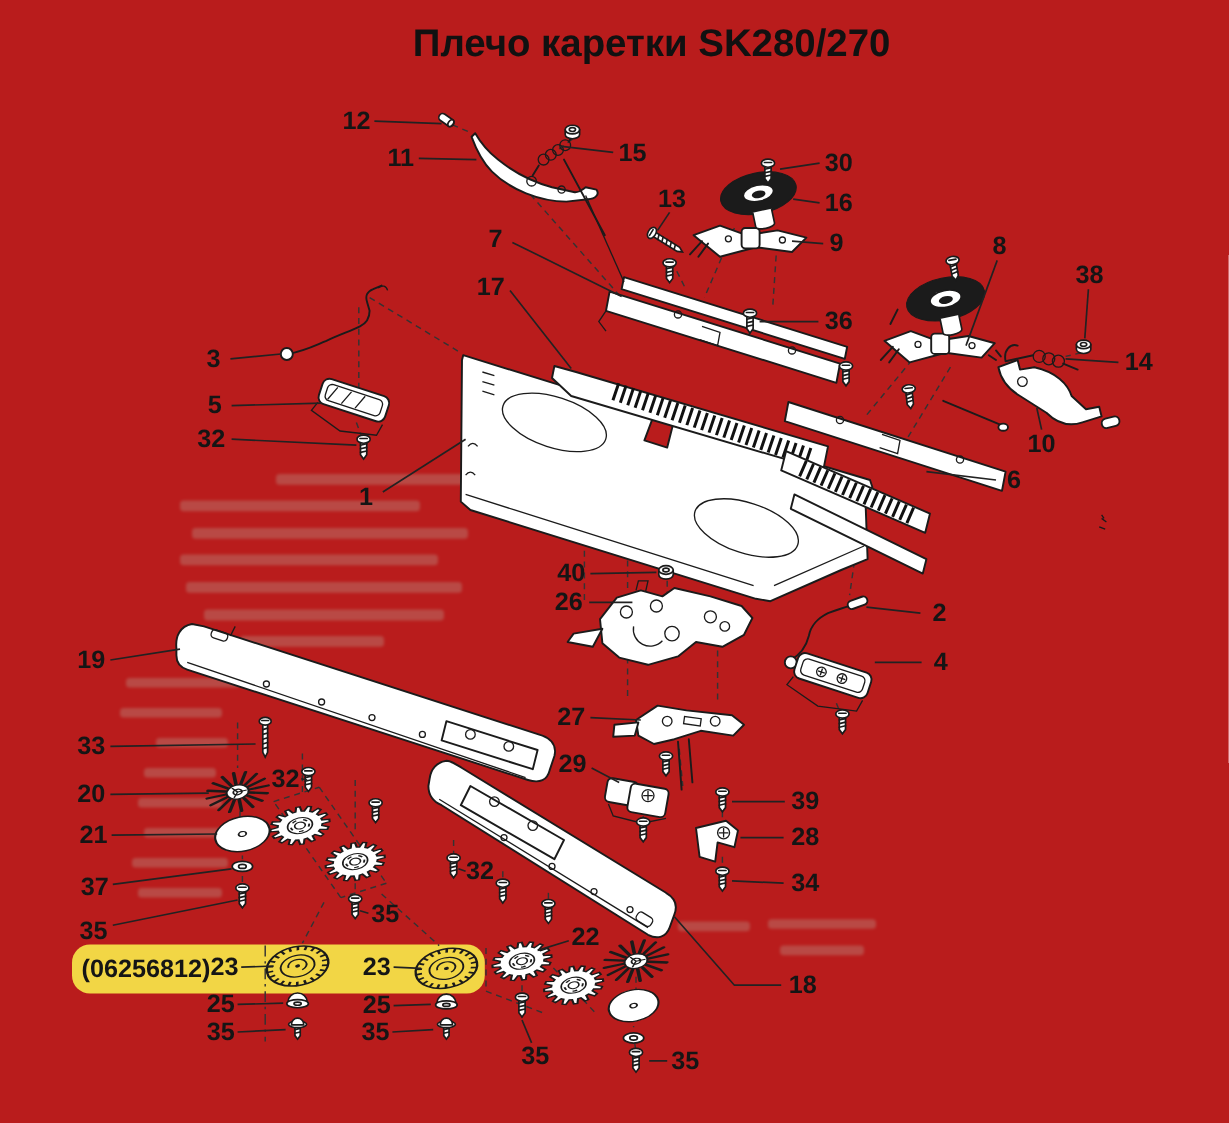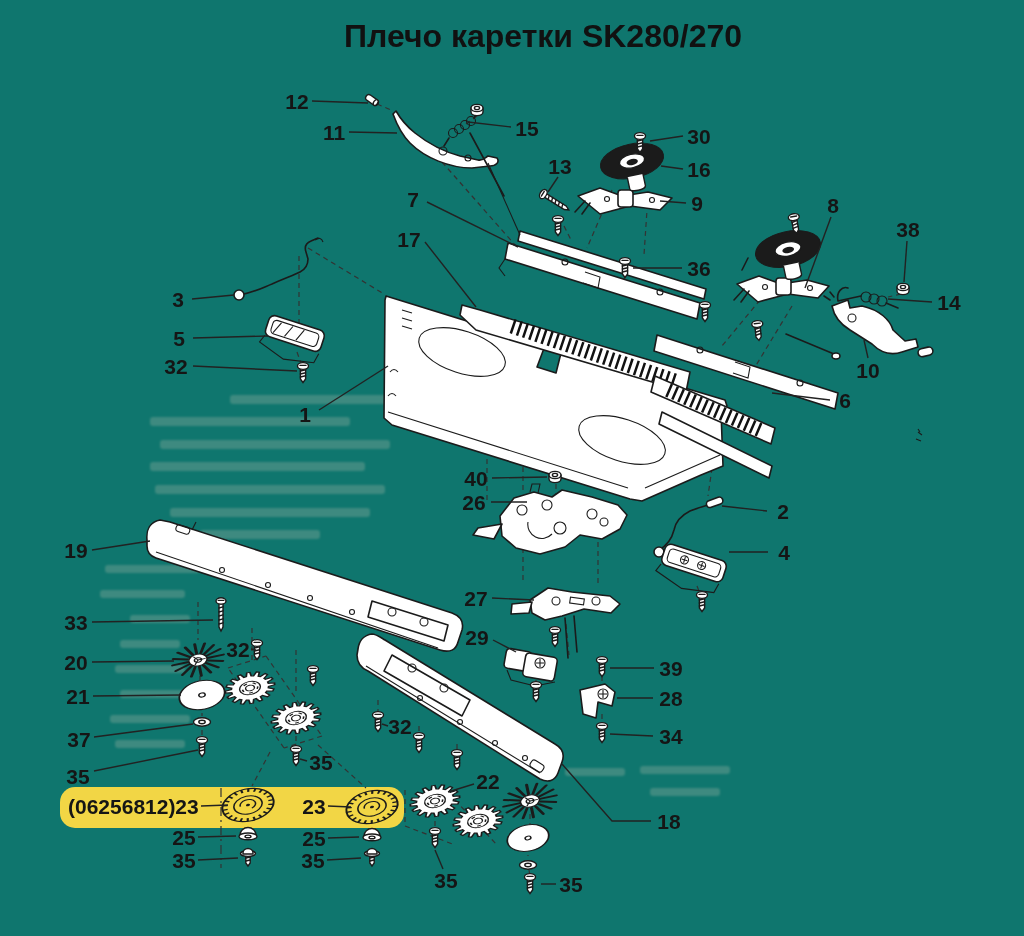--- a/index.html
+++ b/index.html
@@ -1,16 +1,16 @@
 <!DOCTYPE html>
 <html><head>
 <meta charset="utf-8">
 <style>
   html,body{margin:0;padding:0;background:#fff;}
-  .stage{width:1024px;height:936px;position:relative;background:#0f766e;overflow:hidden;}
+  .stage{width:1024px;height:936px;position:relative;background:#b91c1c;overflow:hidden;}
   svg{display:block;}
   .ttl{font:bold 32px "Liberation Sans",sans-serif;fill:#111;}
   .lbl{font:bold 21px "Liberation Sans",sans-serif;fill:#151515;}
   .code{font:bold 21px "Liberation Sans",sans-serif;fill:#151515;}
   .ln{stroke:#1b1b1b;fill:none;stroke-width:1.6;stroke-linejoin:round;stroke-linecap:round;}
   .lnf{stroke:#1b1b1b;fill:#fff;stroke-width:1.6;stroke-linejoin:round;}
   .thin{stroke:#1b1b1b;fill:none;stroke-width:1.1;}
   .lead{stroke:#222;fill:none;stroke-width:1.4;}
   .dash{stroke:#333;fill:none;stroke-width:1.2;stroke-dasharray:5 4;}
   .dashdot{stroke:#333;fill:none;stroke-width:1.2;stroke-dasharray:9 4 2 4;}

